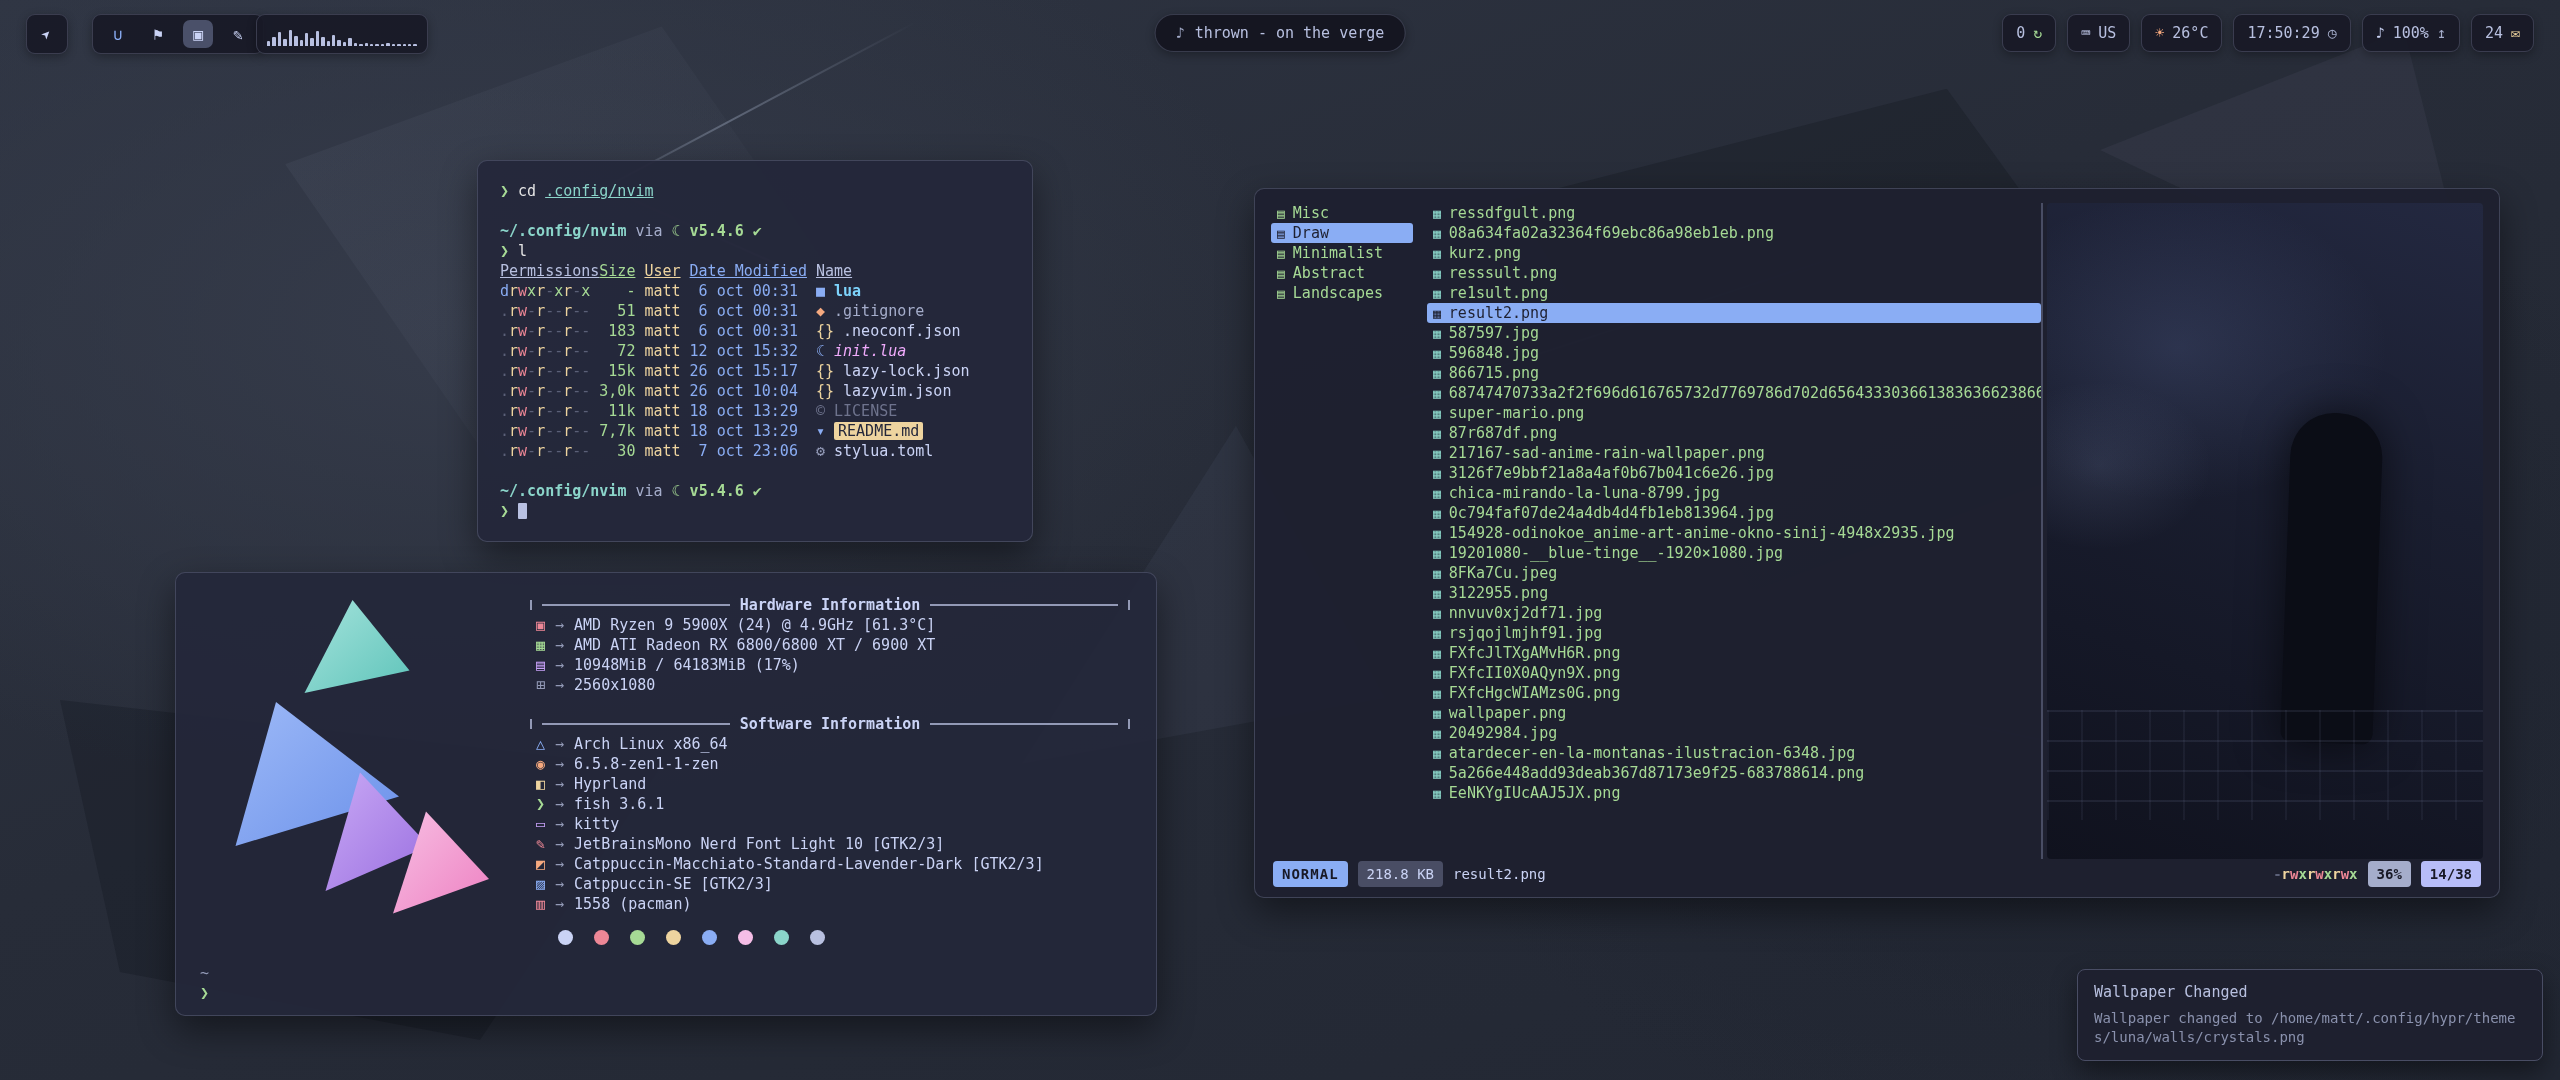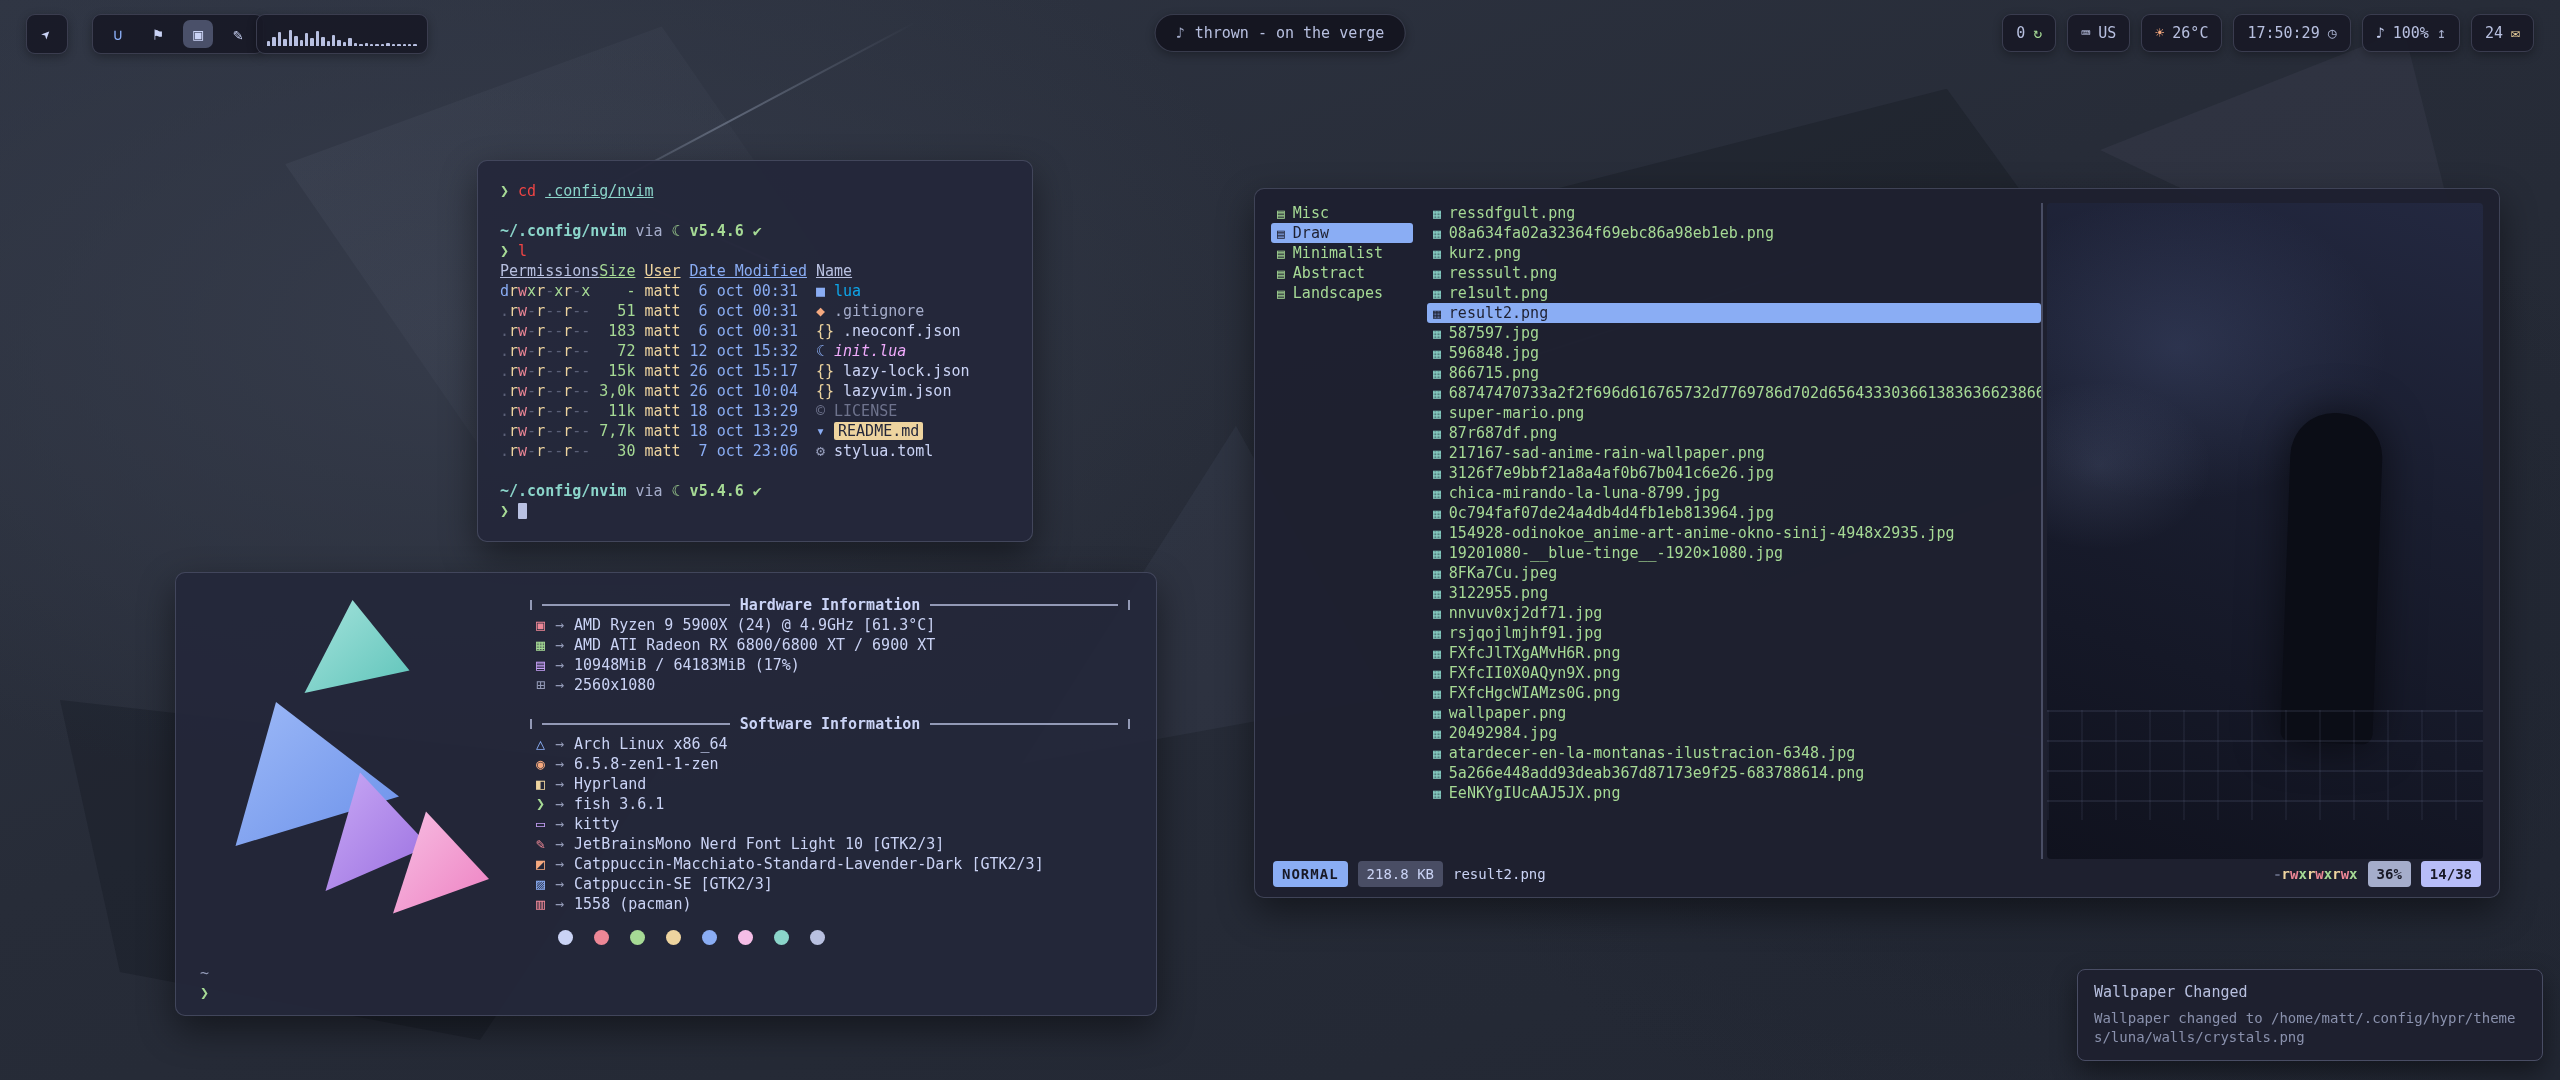--- a/index.html
+++ b/index.html
@@ -42,21 +42,21 @@
   .glyph { display:inline-block; }
 
   
   .window { position:absolute; background:rgba(36,39,58,.95); border:1px solid rgba(91,96,120,.55);
             border-radius:10px; box-shadow:0 14px 36px rgba(0,0,0,.45); }
 
   
   .nvim-terminal { left:477px; top:160px; width:556px; height:382px; padding:20px 22px; font-size:15px; }
   .tline { display:flex; gap:1ch; height:20px; align-items:center; white-space:pre; }
   .p-green { color:#a6da95; font-weight:bold; }
-  .cmd { color:#ef4444; }
+  .cmd { color:#e5e5e5; }
   .arg { color:#8bd5ca; text-decoration:underline; }
   .cwd { color:#8bd5ca; font-weight:bold; }
   .via { color:#a5adcb; }
   .moon, .ver, .ok { color:#a6da95; }
   .ver { font-weight:bold; }
   .cursor { display:inline-block; width:9px; height:16px; background:#cad3f5; border-radius:1px; opacity:.9; }
   .ls-grid { display:grid; grid-template-columns:10ch 4ch 4ch 13ch 1fr; column-gap:1ch; height:20px; align-items:center; }
   .ls-grid span { white-space:pre; }
   .ls-h { color:#b8c0e0; text-decoration:underline; }
   .ls-h.c1 { text-align:right; }
@@ -239,21 +239,21 @@
       <span class="ls-h c2">User</span>
       <span class="ls-h c3">Date Modified</span>
       <span class="ls-h c4">Name</span>
     </div>
   <div>
       <div class="ls-grid">
         <span class="c0"><span style="color: rgb(138, 173, 244);">d</span><span style="color: rgb(238, 212, 159);">r</span><span style="color: rgb(237, 135, 150);">w</span><span style="color: rgb(166, 218, 149);">x</span><span style="color: rgb(238, 212, 159);">r</span><span style="color: rgb(91, 96, 120);">-</span><span style="color: rgb(166, 218, 149);">x</span><span style="color: rgb(238, 212, 159);">r</span><span style="color: rgb(91, 96, 120);">-</span><span style="color: rgb(166, 218, 149);">x</span></span>
         <span class="c1">-</span>
         <span class="c2">matt</span>
         <span class="c3"> 6 oct 00:31</span>
-        <span class="c4"><span class="glyph" style="color: rgb(138, 173, 244);">■</span><span class="fname" style="color: #0ea5e9;">lua</span></span>
+        <span class="c4"><span class="glyph" style="color: rgb(138, 173, 244);">■</span><span class="fname" style="color: #7dd3fc; font-weight: bold;">lua</span></span>
       </div>
       <div class="ls-grid">
         <span class="c0"><span style="color: rgb(91, 96, 120);">.</span><span style="color: rgb(238, 212, 159);">r</span><span style="color: rgb(237, 135, 150);">w</span><span style="color: rgb(91, 96, 120);">-</span><span style="color: rgb(238, 212, 159);">r</span><span style="color: rgb(91, 96, 120);">-</span><span style="color: rgb(91, 96, 120);">-</span><span style="color: rgb(238, 212, 159);">r</span><span style="color: rgb(91, 96, 120);">-</span><span style="color: rgb(91, 96, 120);">-</span></span>
         <span class="c1">51</span>
         <span class="c2">matt</span>
         <span class="c3"> 6 oct 00:31</span>
         <span class="c4"><span class="glyph" style="color: rgb(245, 169, 127);">◆</span><span class="fname" style="color: rgb(165, 173, 203);">.gitignore</span></span>
       </div>
       <div class="ls-grid">
         <span class="c0"><span style="color: rgb(91, 96, 120);">.</span><span style="color: rgb(238, 212, 159);">r</span><span style="color: rgb(237, 135, 150);">w</span><span style="color: rgb(91, 96, 120);">-</span><span style="color: rgb(238, 212, 159);">r</span><span style="color: rgb(91, 96, 120);">-</span><span style="color: rgb(91, 96, 120);">-</span><span style="color: rgb(238, 212, 159);">r</span><span style="color: rgb(91, 96, 120);">-</span><span style="color: rgb(91, 96, 120);">-</span></span>

